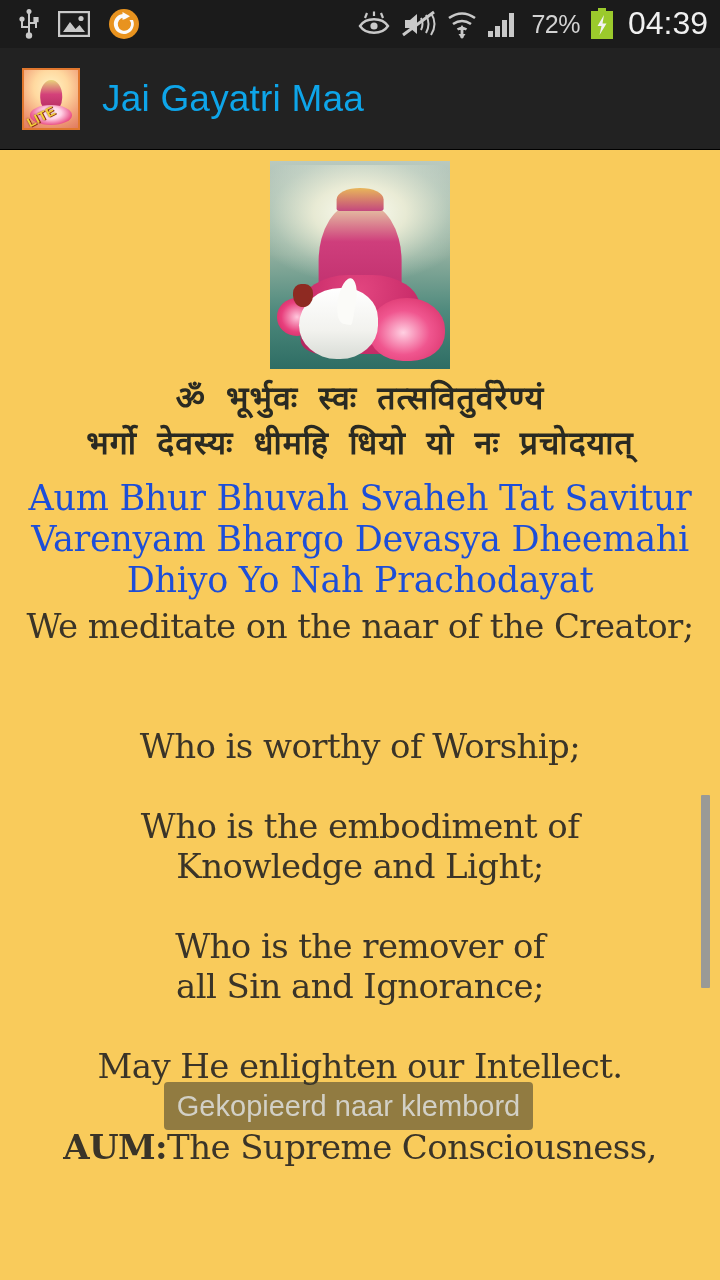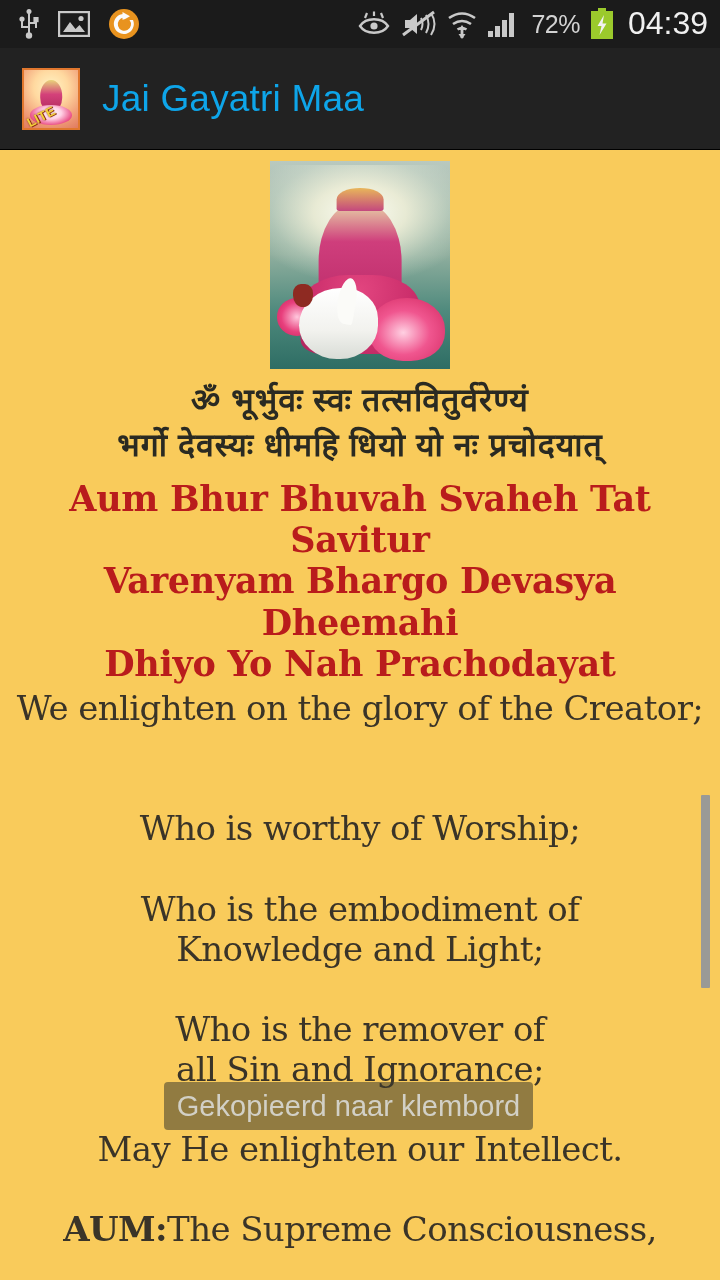--- a/index.html
+++ b/index.html
@@ -199,34 +199,34 @@
   #deity-image .pot {
     position: absolute;
     left: 13%; bottom: 30%;
     width: 11%; height: 11%;
     border-radius: 40% 40% 50% 50%;
     background: #8e2a22;
   }
 
   .sanskrit {
     color: #2a2a22;
-    font-family: Liberation Sans, sans-serif;
+    font-family: Liberation Mono, monospace;
     font-weight: bold;
     font-size: 32px;
     line-height: 1.42;
     letter-spacing: 1px;
     margin: 0;
     padding: 0 6px;
   }
   #sanskrit-line-1 { margin-top: 9px; }
 
   .translit {
-    color: #b91c1c;
+    color: #1d4ed8;
     font-family: "DejaVu Serif", serif;
-    font-weight: bold;
+    font-weight: normal;
     font-size: 35px;
     line-height: 1.18;
     margin: 0;
     padding: 0 14px;
     letter-spacing: -0.3px;
   }
   #translit-block { margin-top: 9px; }
 
   #meaning-block {
     margin-top: 4px;
@@ -404,21 +404,21 @@
       <p class="sanskrit">भर्गो  देवस्यः  धीमहि  धियो  यो  नः  प्रचोदयात्</p>
     </div>
 
     <div id="translit-block">
       <p class="translit">Aum Bhur Bhuvah Svaheh Tat Savitur</p>
       <p class="translit">Varenyam Bhargo Devasya Dheemahi</p>
       <p class="translit">Dhiyo Yo Nah Prachodayat</p>
     </div>
 
     <div id="meaning-block">
-      <p class="meaning-line">We enlighten on the glory of the Creator;</p>
+      <p class="meaning-line">We meditate on the naar of the Creator;</p>
       <div class="meaning-gap"></div>
       <div class="meaning-gap"></div>
       <p class="meaning-line">Who is worthy of Worship;</p>
       <div class="meaning-gap"></div>
       <p class="meaning-line">Who is the embodiment of</p>
       <p class="meaning-line">Knowledge and Light;</p>
       <div class="meaning-gap"></div>
       <p class="meaning-line">Who is the remover of</p>
       <p class="meaning-line">all Sin and Ignorance;</p>
       <div class="meaning-gap"></div>

